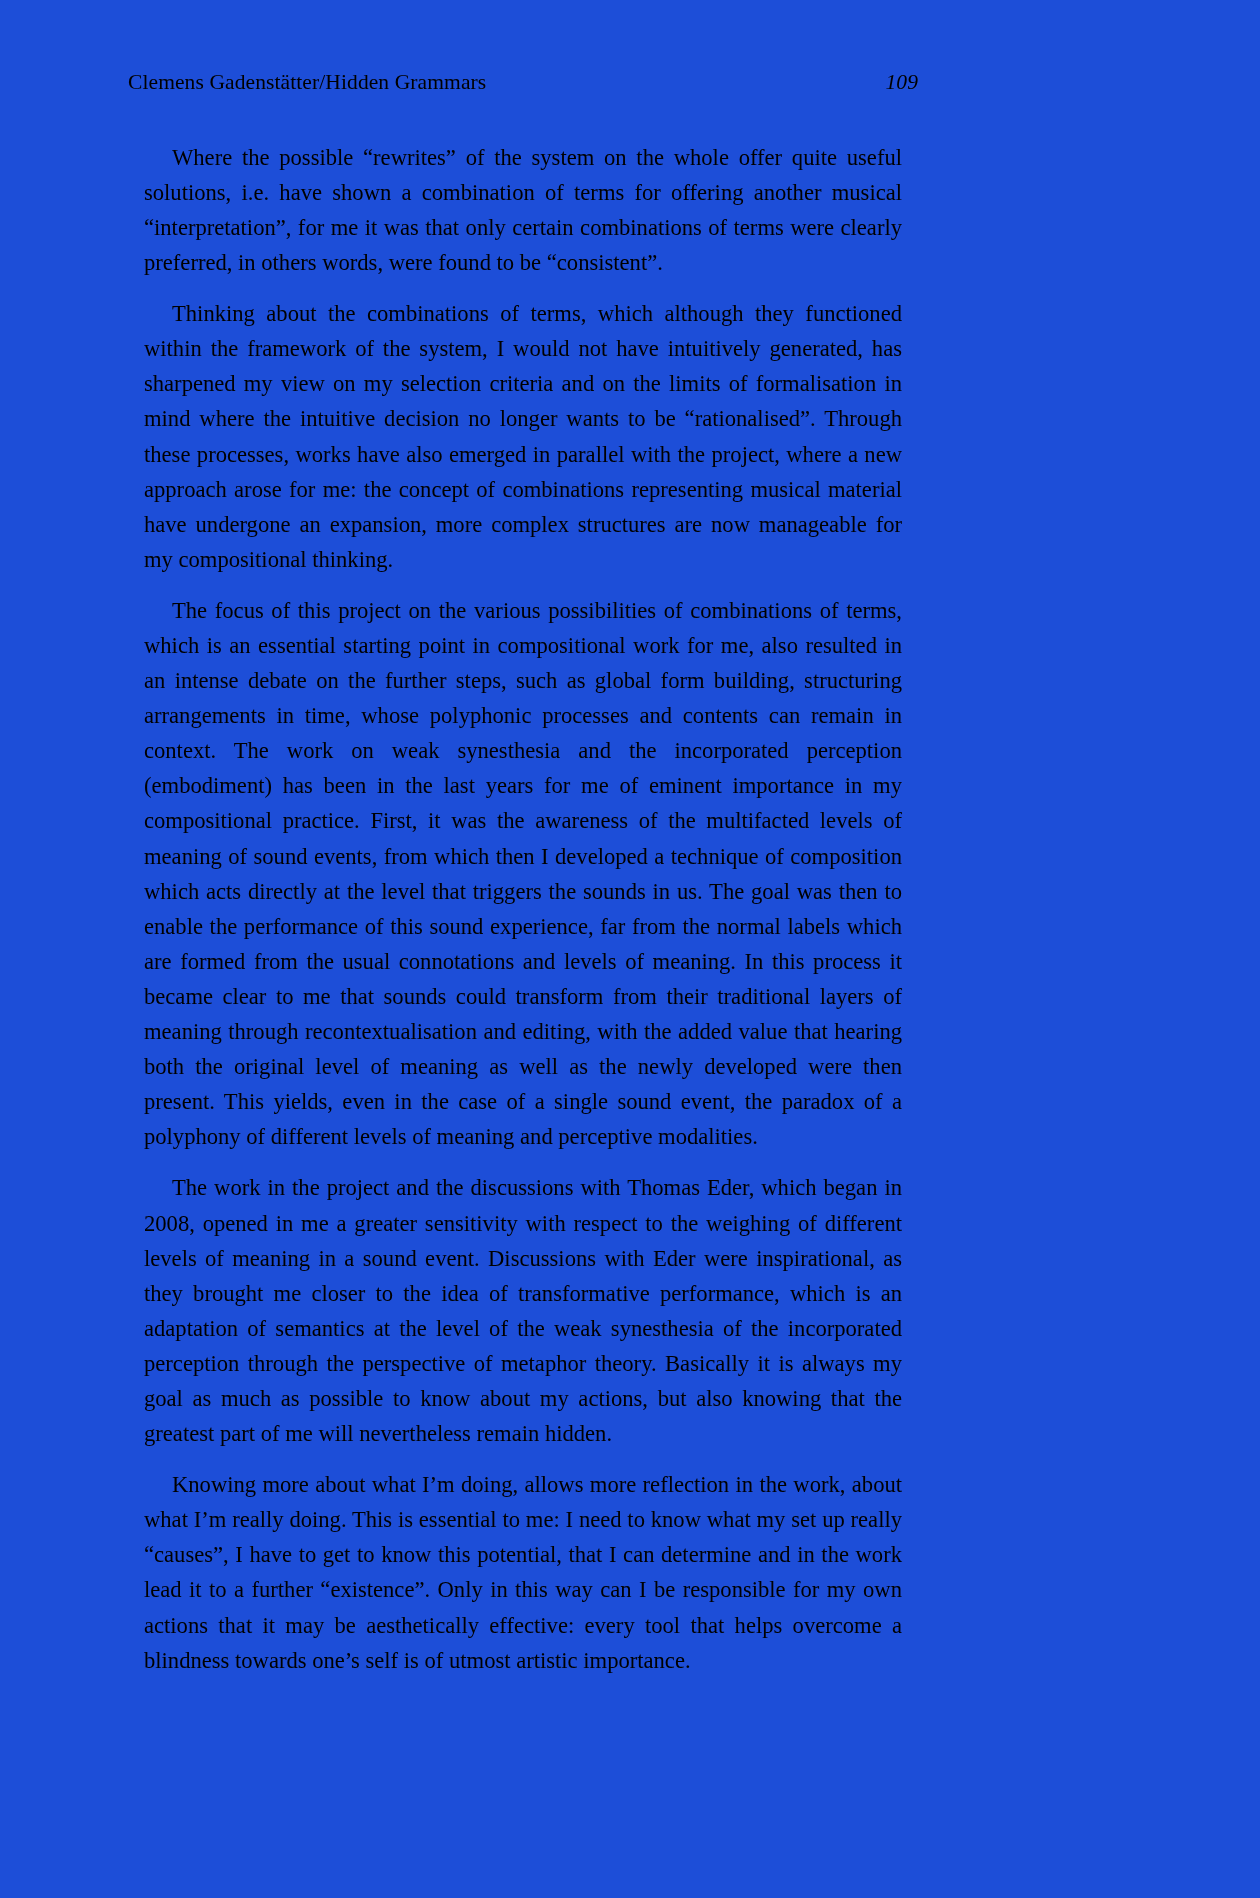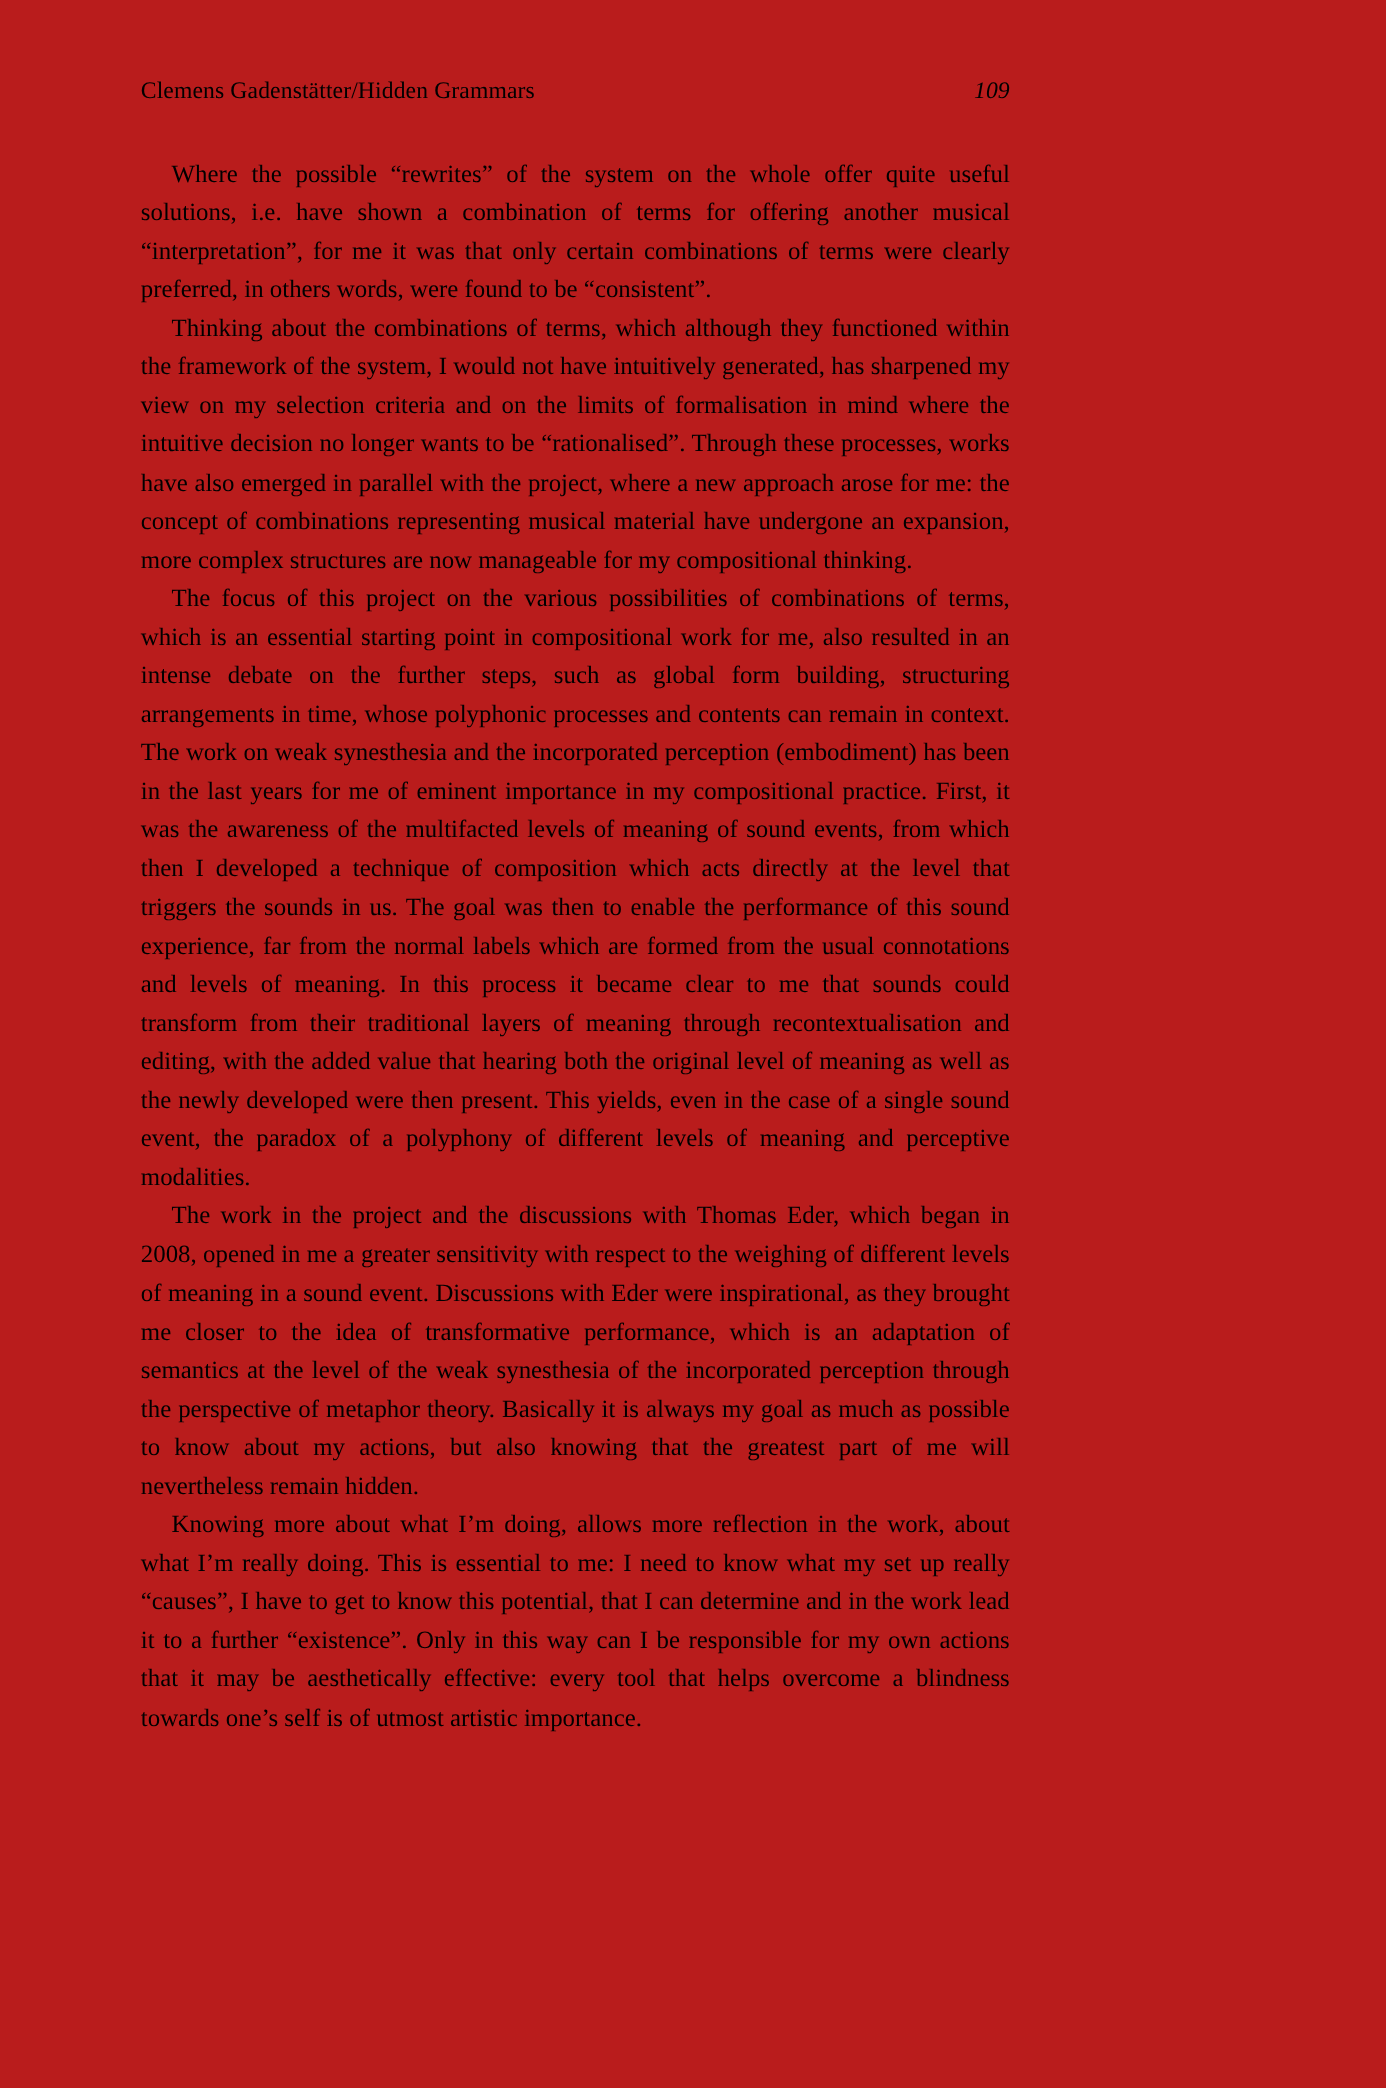--- a/index.html
+++ b/index.html
@@ -11,21 +11,21 @@
     width: 1260px;
     height: 1898px;
     overflow: hidden;
     font-family: "Liberation Serif", "DejaVu Serif", serif;
     color: #000000;
   }
   .page {
     position: relative;
     width: 1260px;
     height: 1898px;
-    background: #b91c1c;
+    background: #1d4ed8;
     box-sizing: border-box;
   }
   .content-frame {
     position: absolute;
     left: 128px;
     top: 70px;
     width: 790px;
   }
   .running-head {
     display: flex;
@@ -48,21 +48,21 @@
   .body-text {
     width: 790px;
     font-size: 22.6px;
     line-height: 35.1px;
     text-align: justify;
     text-justify: inter-word;
     -webkit-hyphens: none;
     hyphens: none;
   }
   .body-text p {
-    margin: 0;
+    margin: 16px;
     text-indent: 28px;
   }
 </style>
 </head>
 <body>
 
 <div class="page">
   <div class="content-frame">
 
     <div class="running-head">

